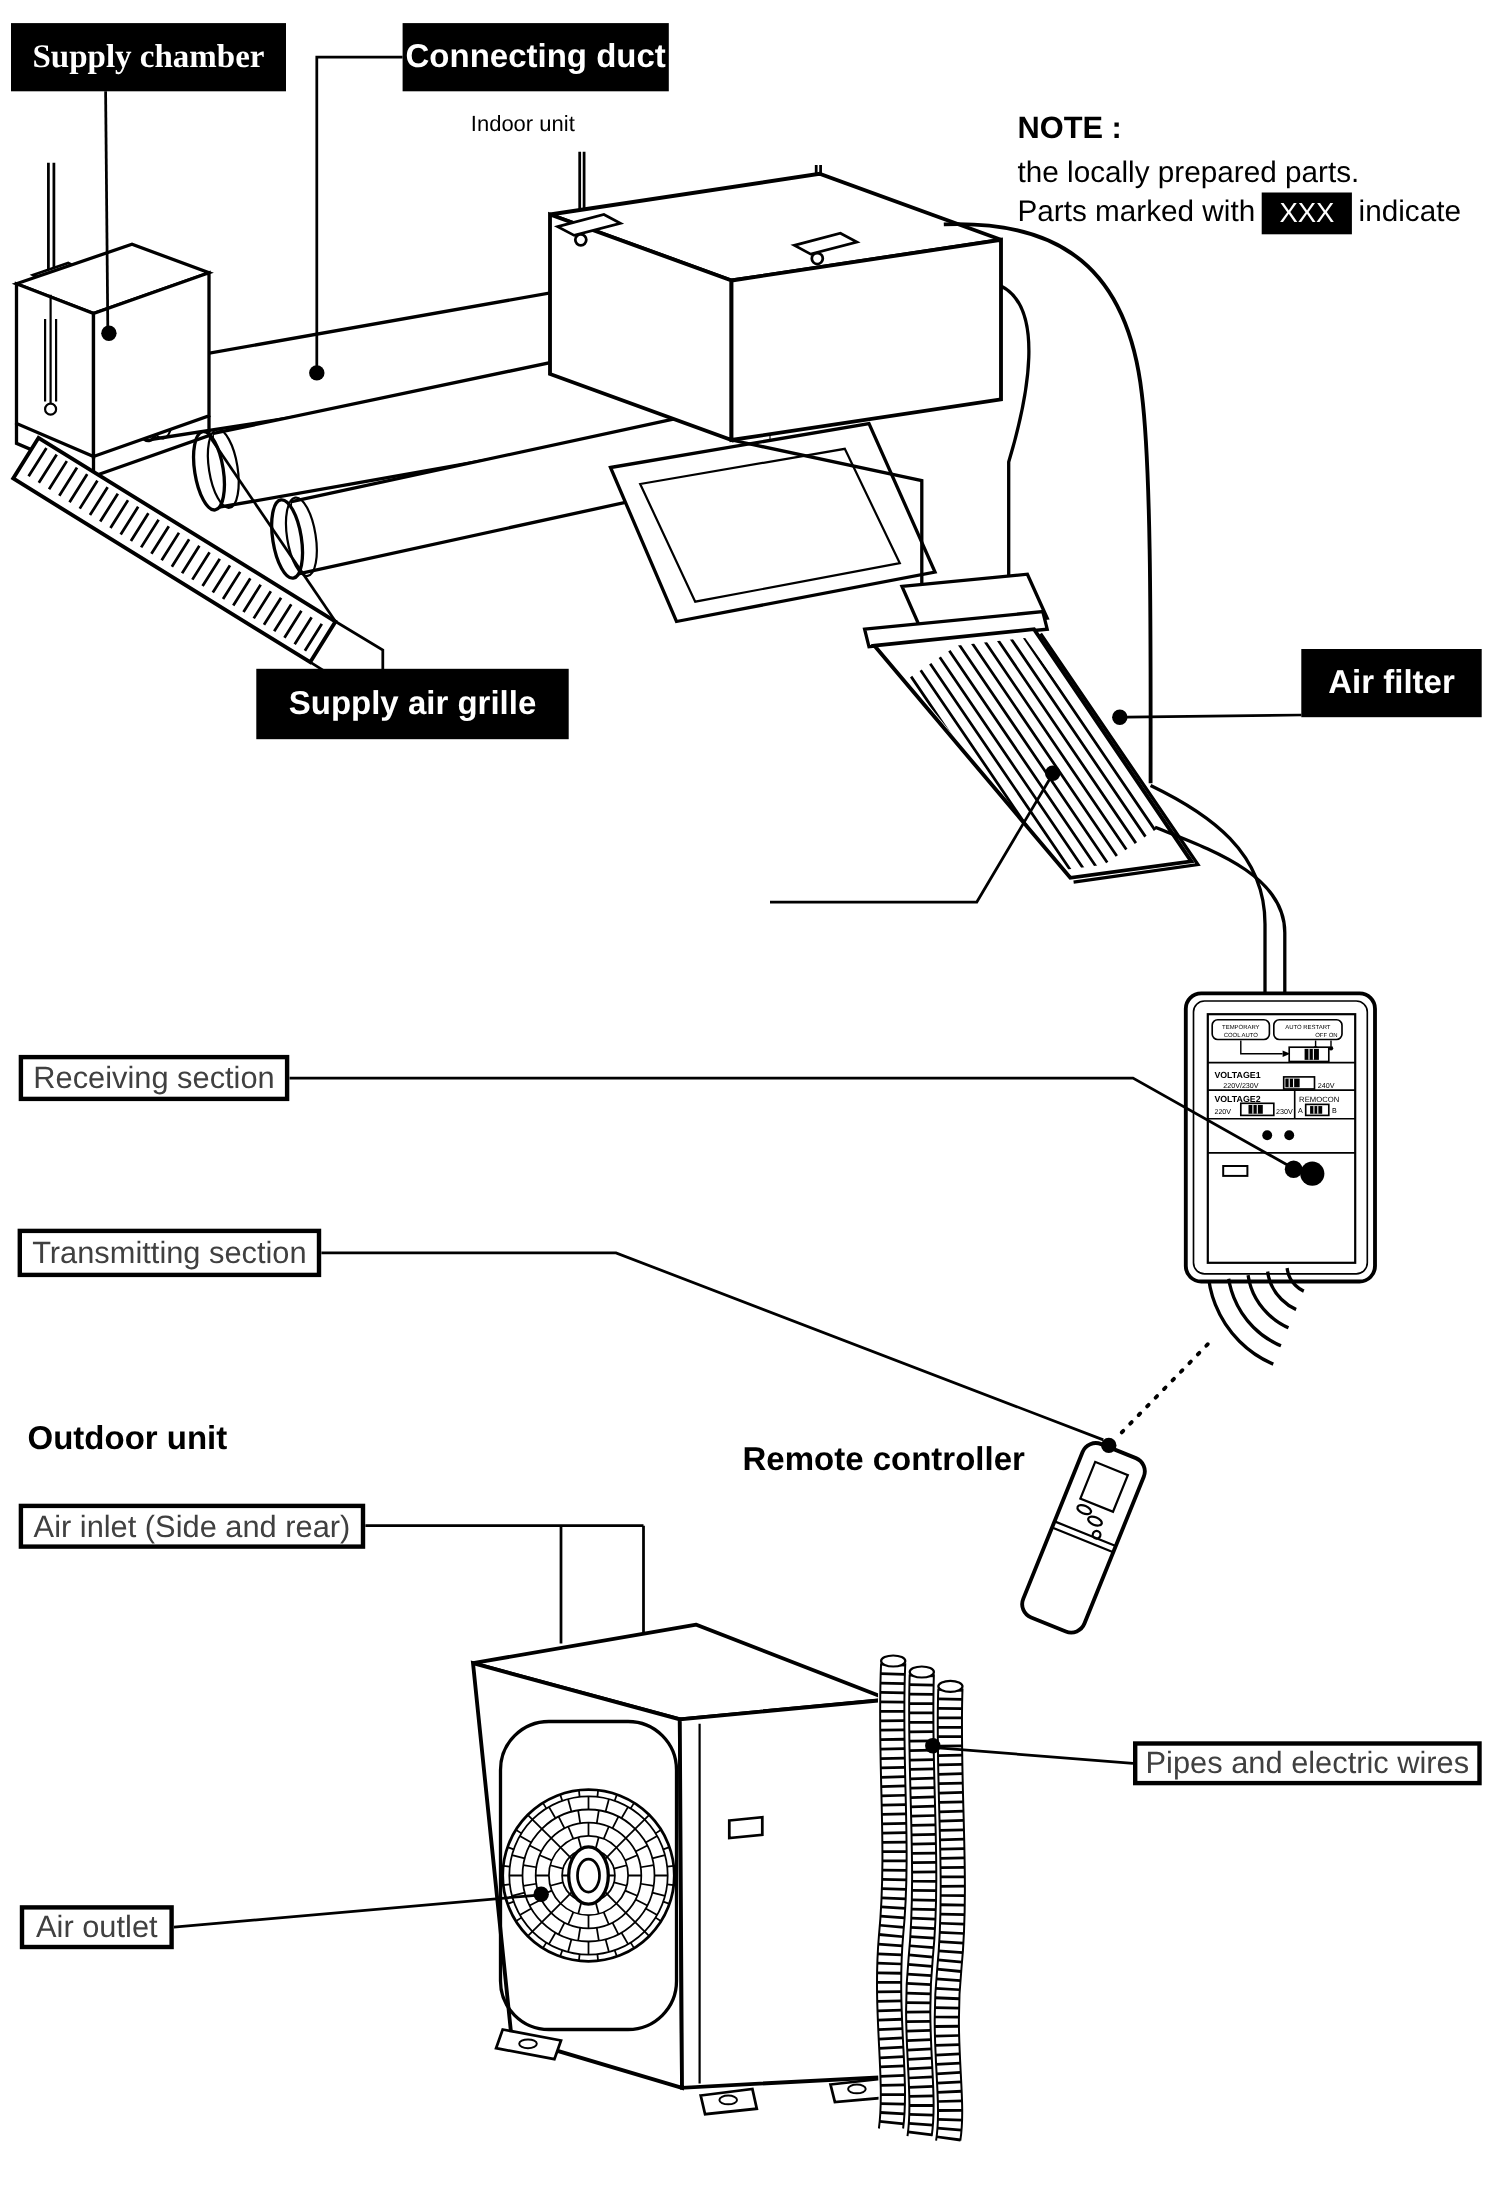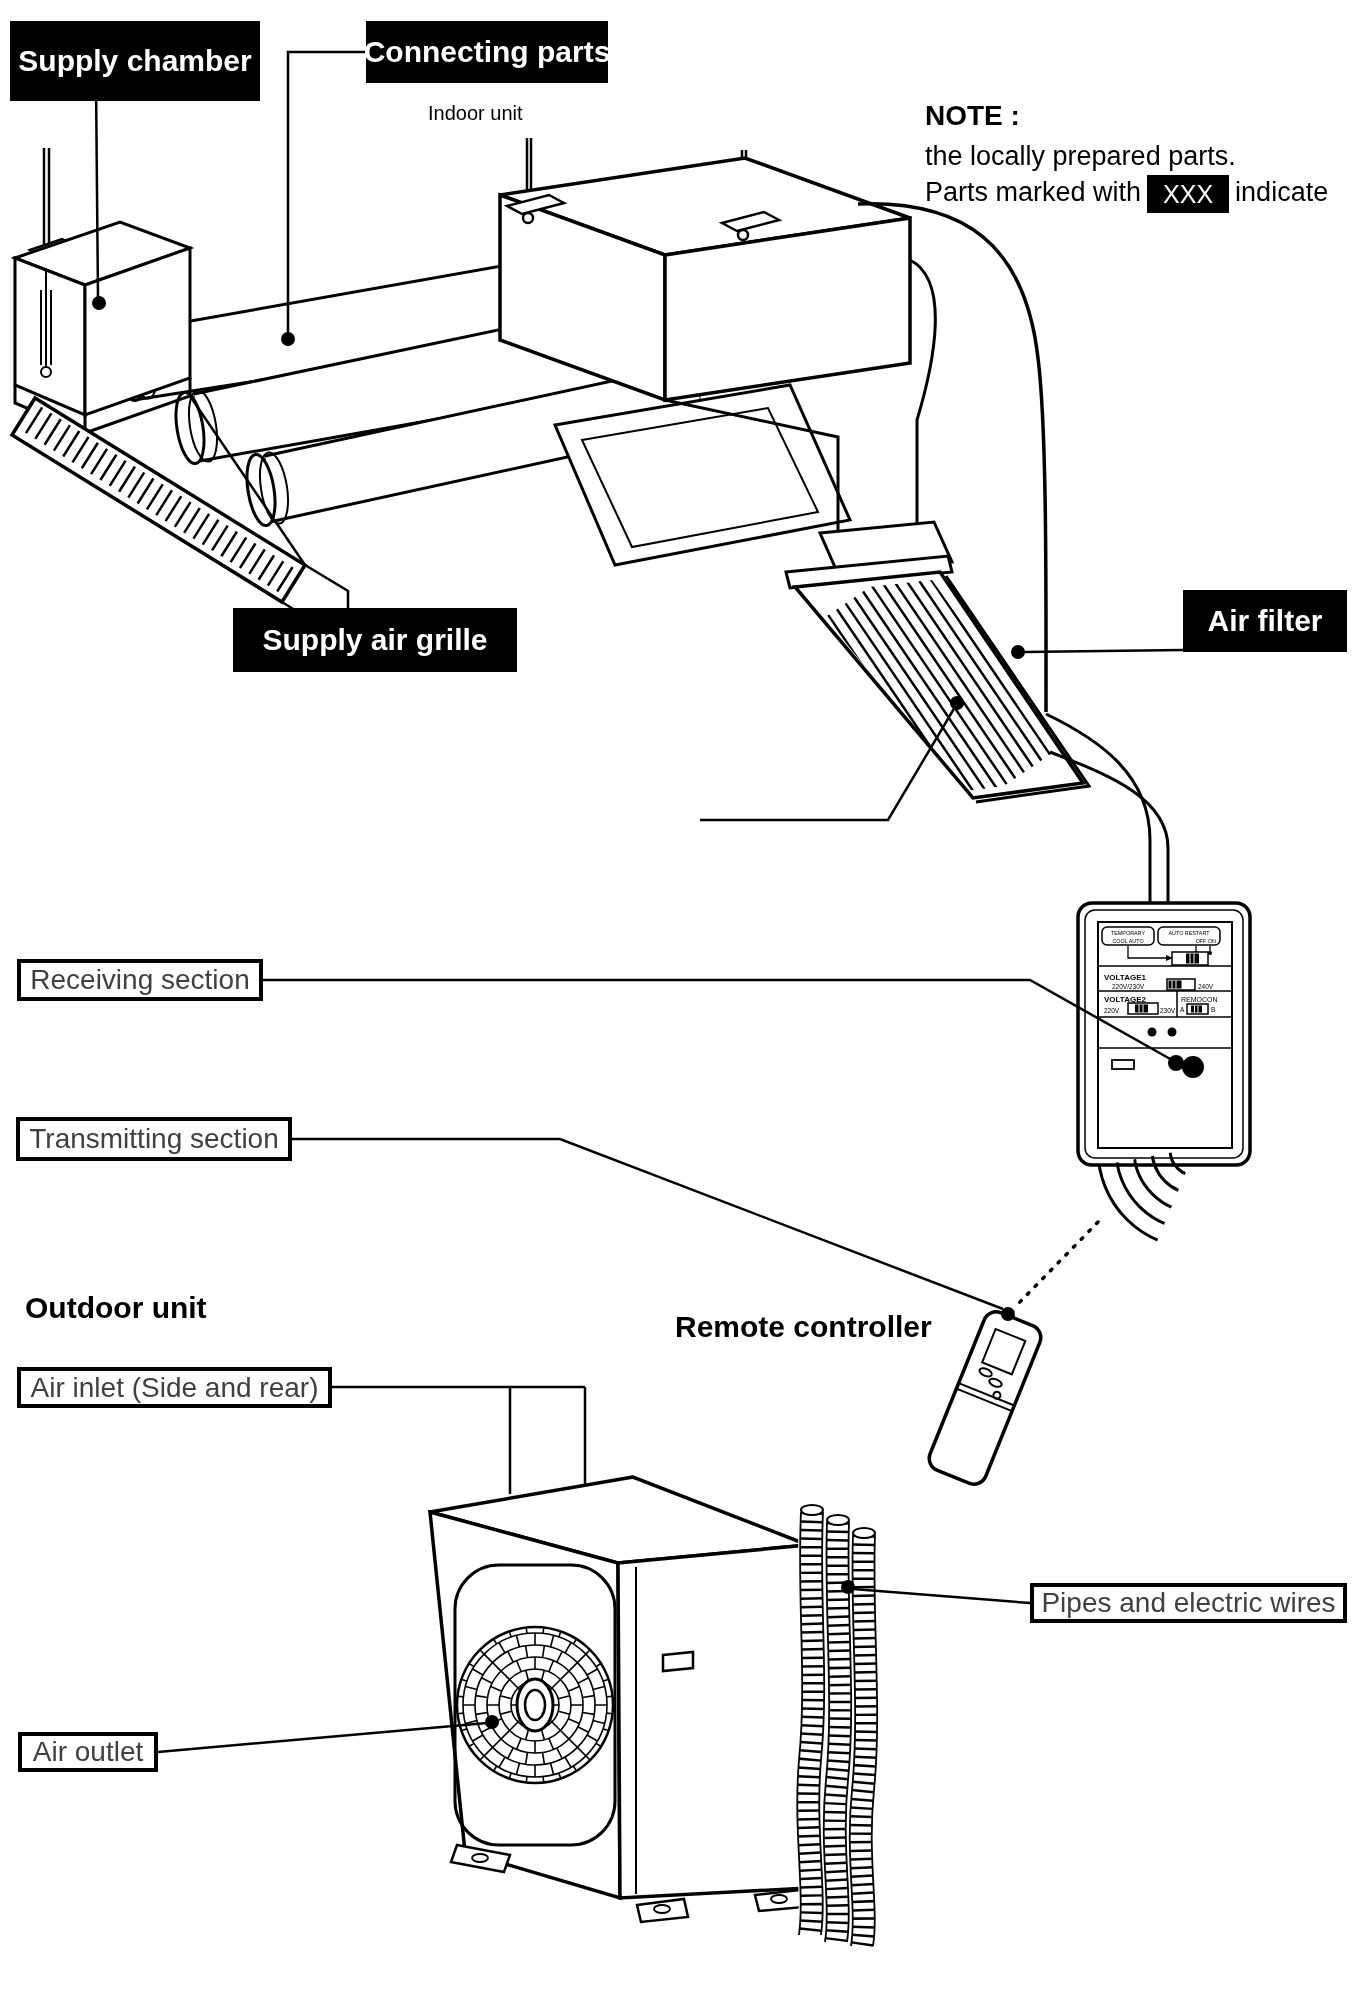--- a/index.html
+++ b/index.html
@@ -362,23 +362,23 @@
     <path d="M263,980 L1030,980 L1172,1060"></path>
     <path d="M292,1139 L560,1139 L1003,1309"></path>
     <path d="M332,1387 L585,1387 M510,1387 L510,1494 M585,1387 L585,1484"></path>
     <path d="M158,1752 L487,1723"></path>
         <circle class="blk" cx="492" cy="1722" r="7"></circle>
     <path d="M1030,1603 L853,1589"></path>
         <circle class="blk" cx="848" cy="1587" r="7"></circle>
   </g>
 </svg>
 
-<div class="lbl lbl-dark" style="left:10px;top:21px;width:250px;height:80px;">Supply chamber</div>
-
-<div class="lbl lbl-dark" style="left:366px;top:21px;width:242px;height:62px;">Connecting parts</div>
+<div class="lbl lbl-dark" style="left:10px;top:21px;width:250px;height:62px;font-family:Liberation Serif, serif;">Supply chamber</div>
+
+<div class="lbl lbl-dark" style="left:366px;top:21px;width:242px;height:62px;">Connecting duct</div>
 
 <div class="lbl-plain" style="left:428px;top:102px;font-size:20px;">Indoor unit</div>
 
 <div class="note">
   <div class="ttl">NOTE :</div>
   <div class="ln">the locally prepared parts.</div>
   <div class="ln">
     <span>Parts marked with</span><span class="xxx">XXX</span><span>indicate</span>
   </div>
 </div>

